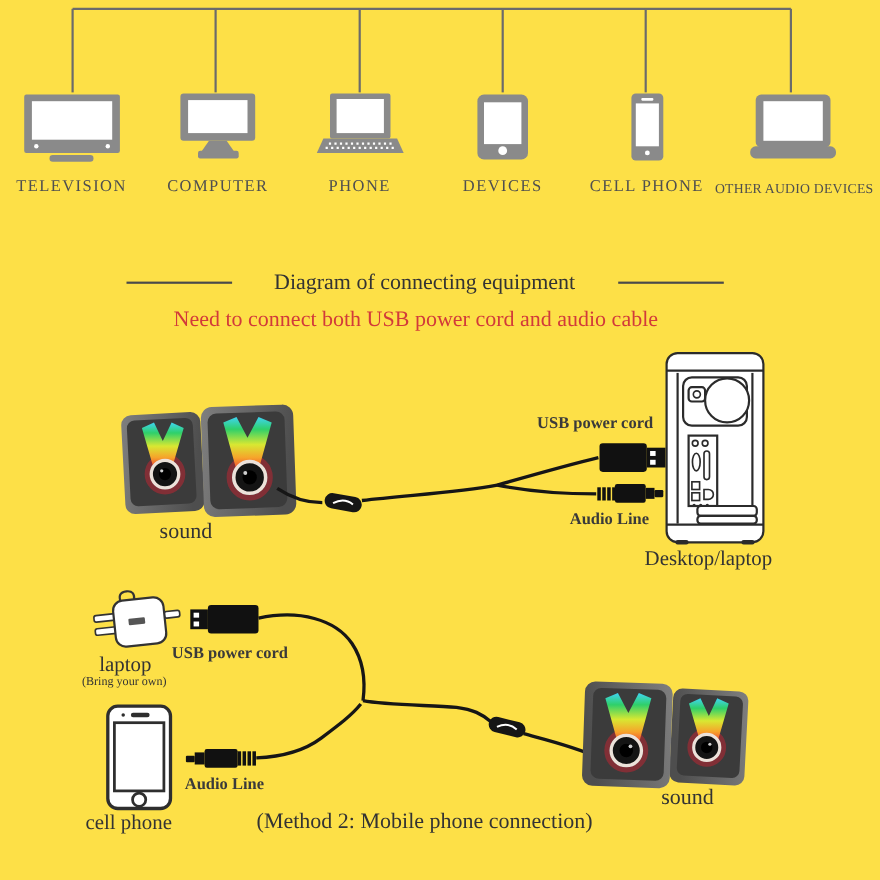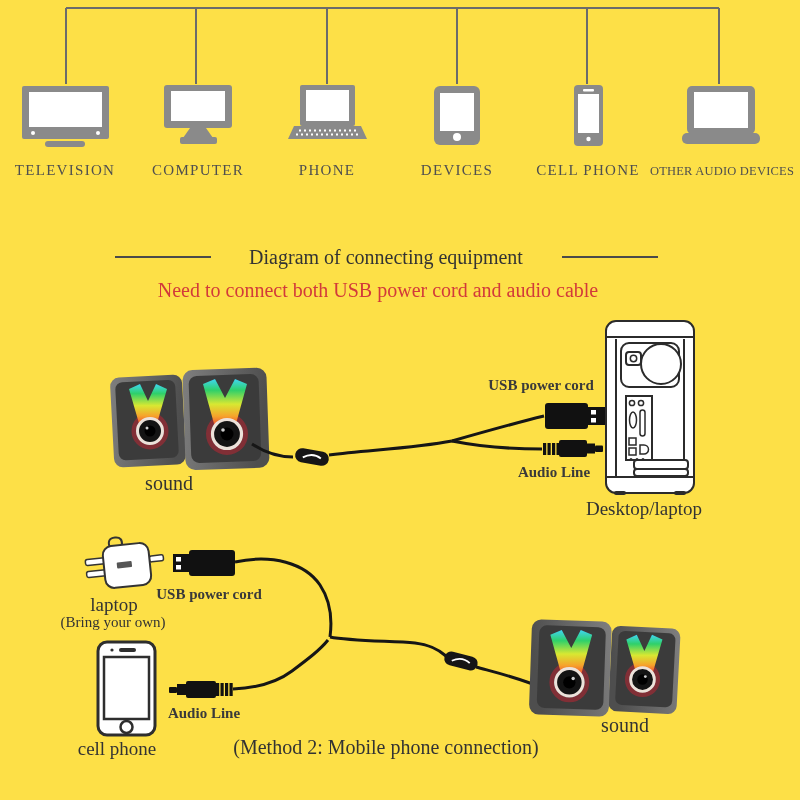--- a/index.html
+++ b/index.html
@@ -8,21 +8,21 @@
   svg.art{position:absolute;left:0;top:0;}
   .lbl{position:absolute;transform:translateX(-50%);white-space:nowrap;color:#333;}
   .dev-lbl{font-size:15px;letter-spacing:1.3px;color:#4f4f4f;}
   .dev-lbl.small{font-size:12.5px;letter-spacing:0.2px;}
   .title{font-size:20px;color:#333;}
   .subtitle{font-size:20px;color:#d23a3a;}
   .dash{position:absolute;border-top:2px solid #4a4a4a;height:0;}
   .big-lbl{font-size:20px;color:#333;}
   .mid-lbl{font-size:19px;color:#333;}
   .conn-lbl{font-size:15px;font-weight:bold;color:#3a3a3a;}
-  .note-lbl{font-size:15px;color:#333;}
+  .note-lbl{font-size:11px;color:#333;}
 </style>
 </head>
 <body>
 
 <div class="canvas">
 
   <svg class="art" width="800" height="800" viewBox="0 0 800 800">
     <defs>
       <linearGradient id="gBody" x1="0" y1="0" x2="1" y2="0.2">
         <stop offset="0" stop-color="#7f7f7f"></stop>

